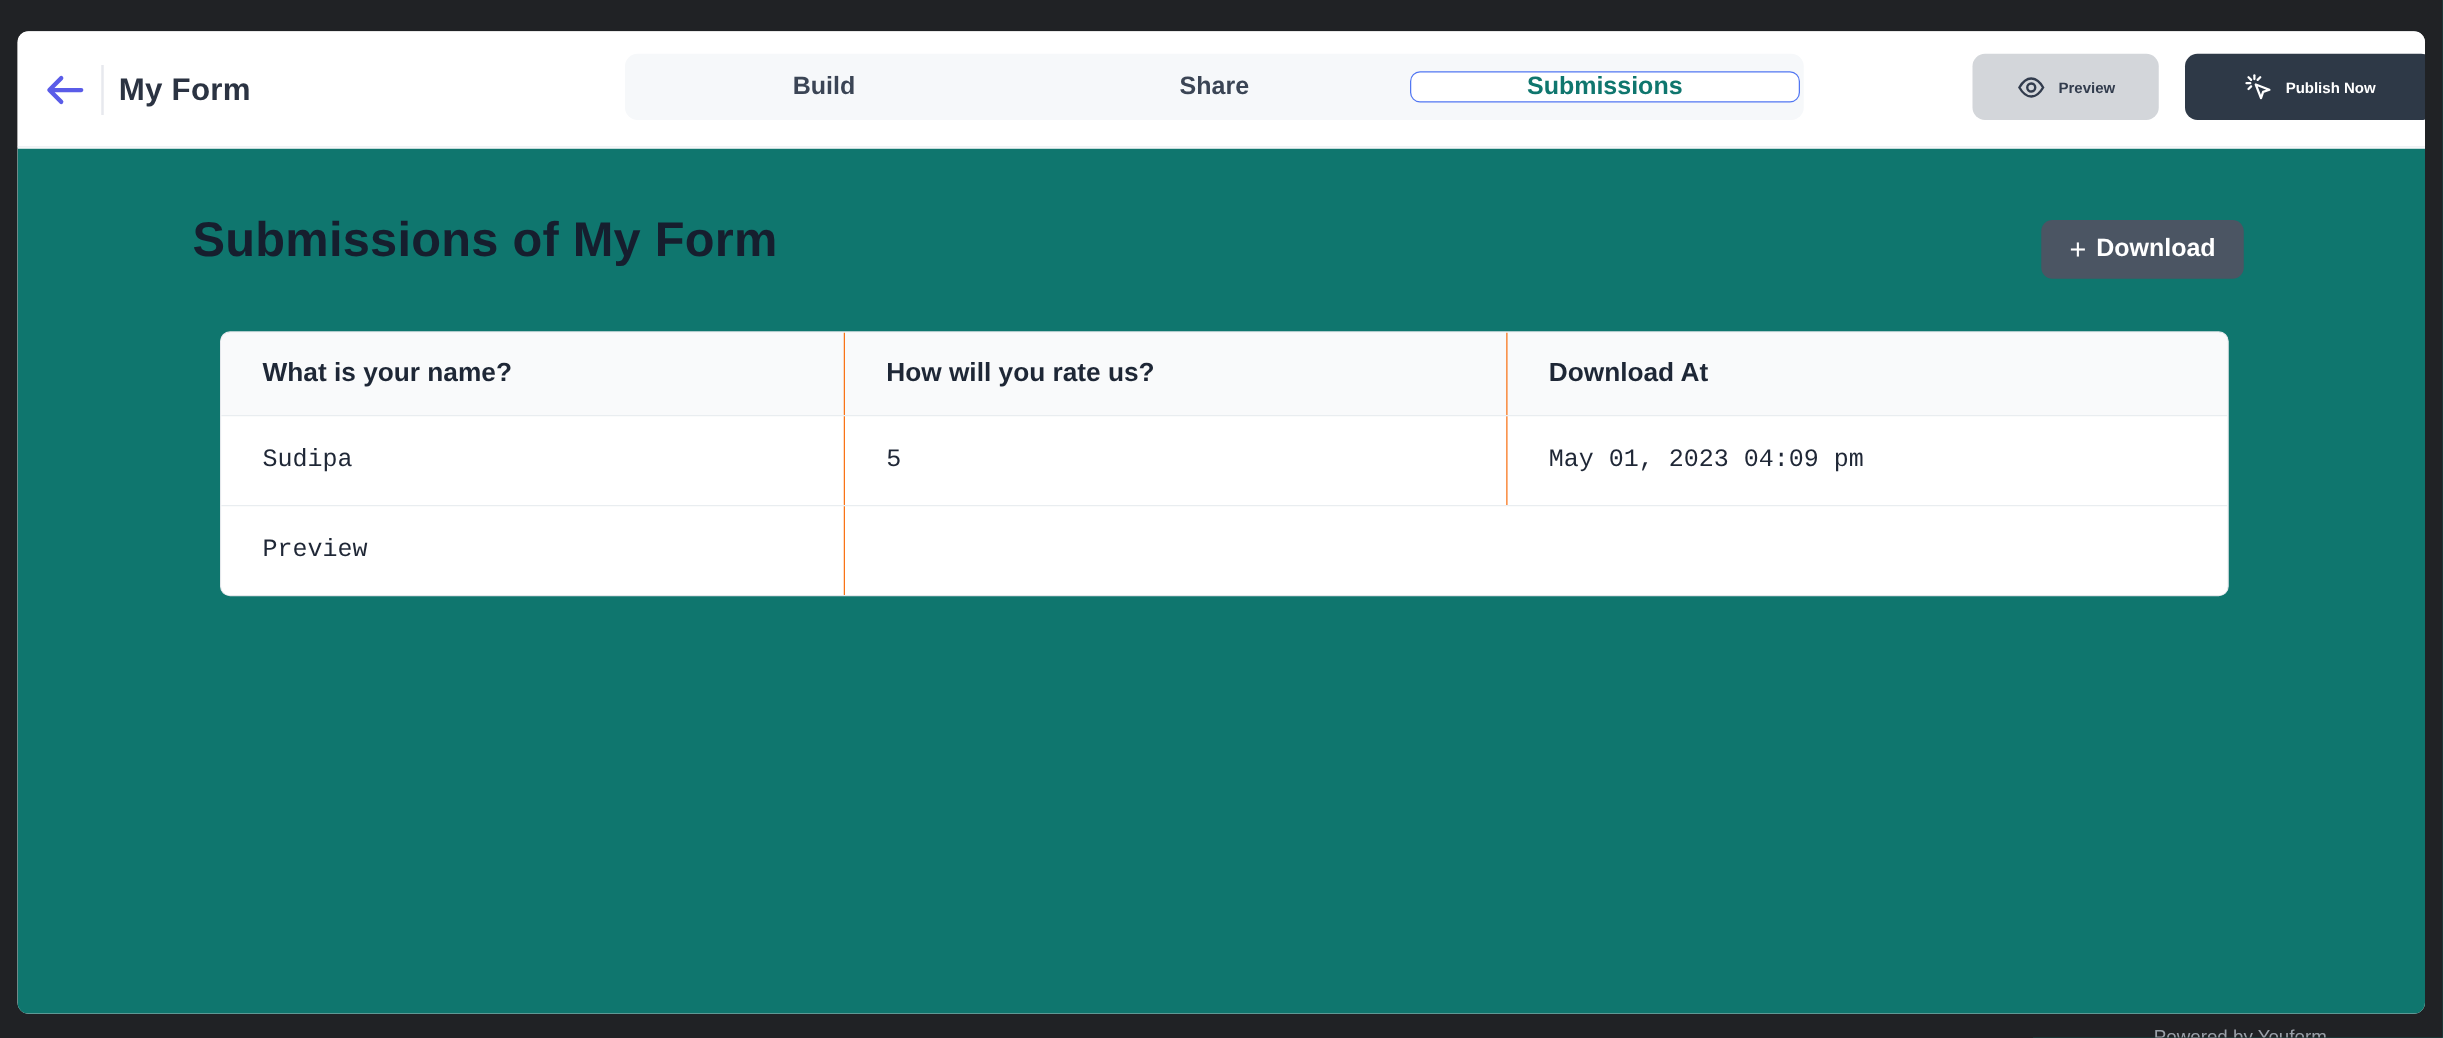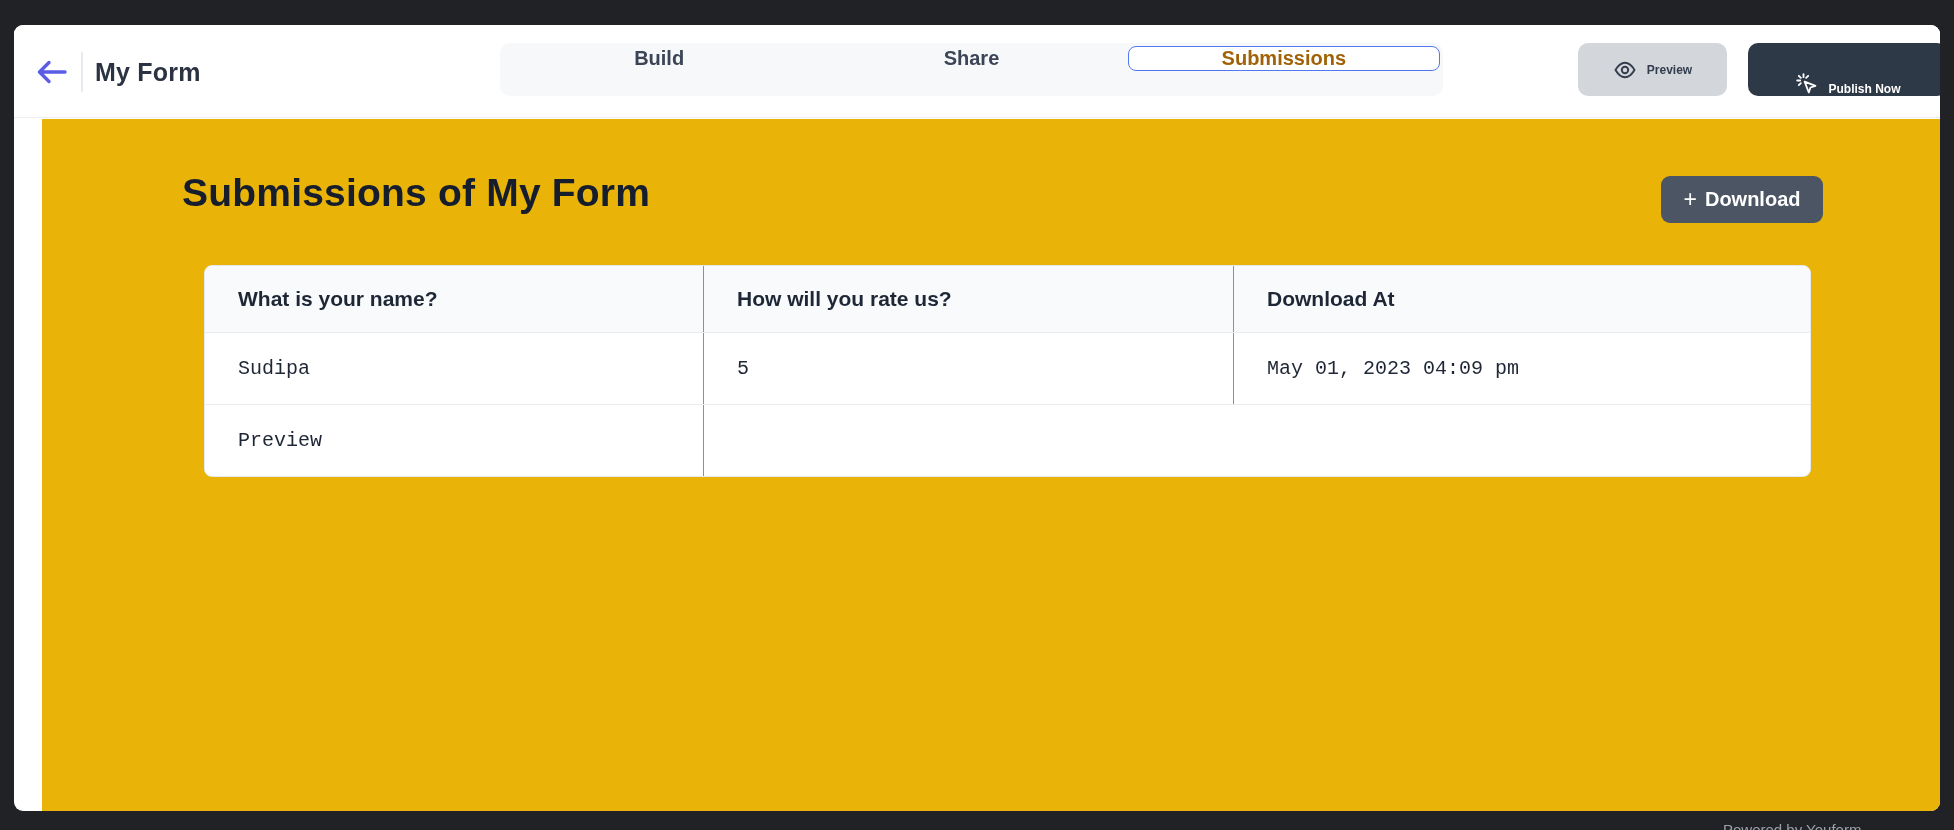--- a/index.html
+++ b/index.html
@@ -36,61 +36,60 @@
   .form-title {
     position: absolute; left: 81px; top: 33px;
     font-size: 25px; font-weight: 700; color: #2b3342;
     letter-spacing: 0.2px;
   }
   .tabbar {
     position: absolute; left: 486px; top: 18px;
     width: 943px; height: 53px;
     background: #f6f8fa;
     border-radius: 10px;
-    display: flex; align-items: flex-start;
+    display: flex; align-items: center;
     padding: 3px;
   }
   .tab {
     flex: 1 1 0;
     display: flex; align-items: center; justify-content: center;
     font-size: 20px; font-weight: 600; color: #3b4555;
     border-radius: 8px;
     cursor: pointer;
     background: transparent;
     border: 1.5px solid transparent;
   }
   .tab.active {
     background: #ffffff;
     border: 1.5px solid #5277f2;
     font-weight: 700;
-    color: #a16207;
+    color: #0f766e;
   }
   .hdr-btn {
     position: absolute; top: 18px; height: 53px;
     display: flex; align-items: center; justify-content: center;
     gap: 10px;
     border: none; border-radius: 10px;
     font-size: 12px; cursor: pointer;
     font-family: inherit;
   }
   .preview-btn {
     left: 1564px; width: 149px;
     background: #d3d6da;
     color: #323c4d; font-weight: 600;
   }
   .publish-btn {
     left: 1734px; width: 199px;
     background: #2e3947;
-    color: #ffffff; font-weight: 700; align-items: flex-end;
+    color: #ffffff; font-weight: 700;
   }
   
   .content {
     position: absolute; left: 0; top: 94px; right: 0; bottom: 0;
-    background: #eab308;
-    margin-left: 28px;
+    background: #0f766e;
   }
   .page-heading {
     position: absolute; left: 140px; top: 52px;
     font-size: 39px; font-weight: 700; color: #161e2e;
     letter-spacing: 0.2px;
   }
   .download-btn {
     position: absolute; left: 1619px; top: 57px;
     width: 162px; height: 47px;
     background: #4b5563; border: none; border-radius: 9px;

